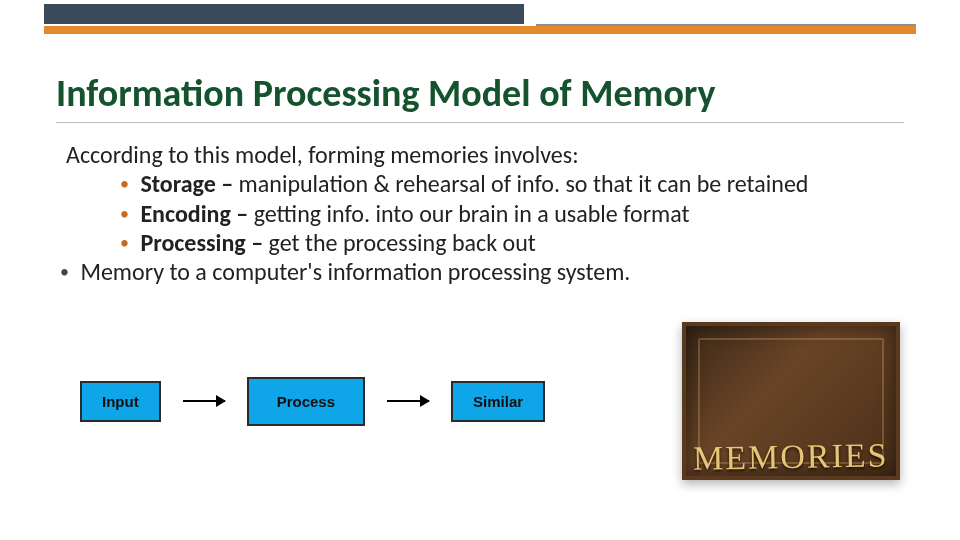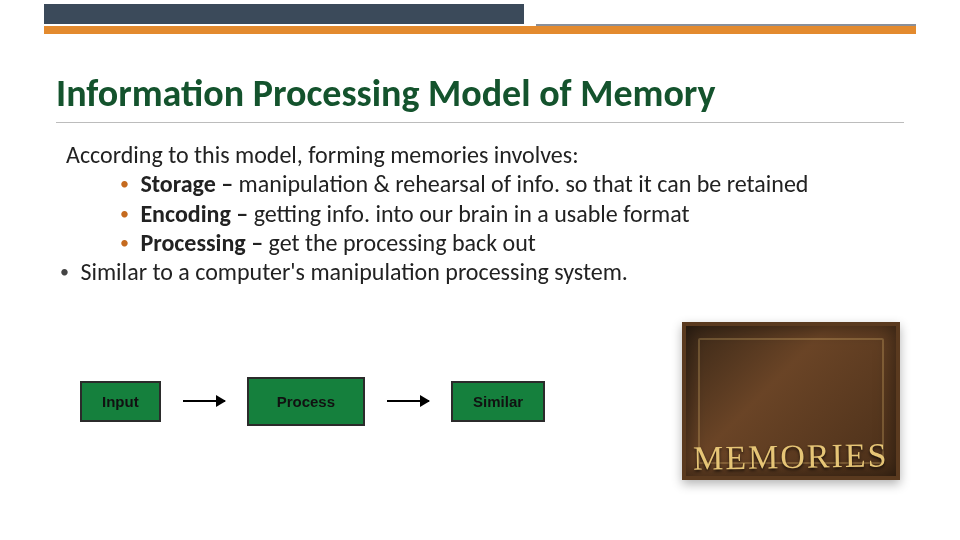--- a/index.html
+++ b/index.html
@@ -83,21 +83,21 @@
     justify-content: space-between;
   }
   .flow {
     display: flex;
     align-items: center;
     gap: 22px;
   }
   .flow-box {
     border: 2px solid #2b2b2b;
     padding: 10px 20px;
-    background: #15803d;
+    background: #0ea5e9;
     font-family: Arial, sans-serif;
     font-size: 15px;
     font-weight: 700;
     color: #111;
     white-space: nowrap;
   }
   .flow-box.wide { padding: 14px 28px; }
   .arrow {
     width: 42px;
     height: 2px;
@@ -167,21 +167,21 @@
     <span class="bold">Encoding</span><span class="bold"> – </span><span>getting info. into our brain in a usable format</span>
   </div>
 
   <div class="indent1 bullet-row">
     <span class="dot">•</span>
     <span class="bold">Processing</span><span class="bold"> – </span><span>get the processing back out</span>
   </div>
 
   <div class="outer-row">
     <span class="dot">•</span>
-    <span>Similar to a computer's manipulation processing system.</span>
+    <span>Memory to a computer's information processing system.</span>
   </div>
 </div>
 
 <div class="diagram-row">
   <div class="flow">
     <div class="flow-box">Input</div>
     <div class="arrow"></div>
     <div class="flow-box wide">Process</div>
     <div class="arrow"></div>
     <div class="flow-box">Similar</div>

